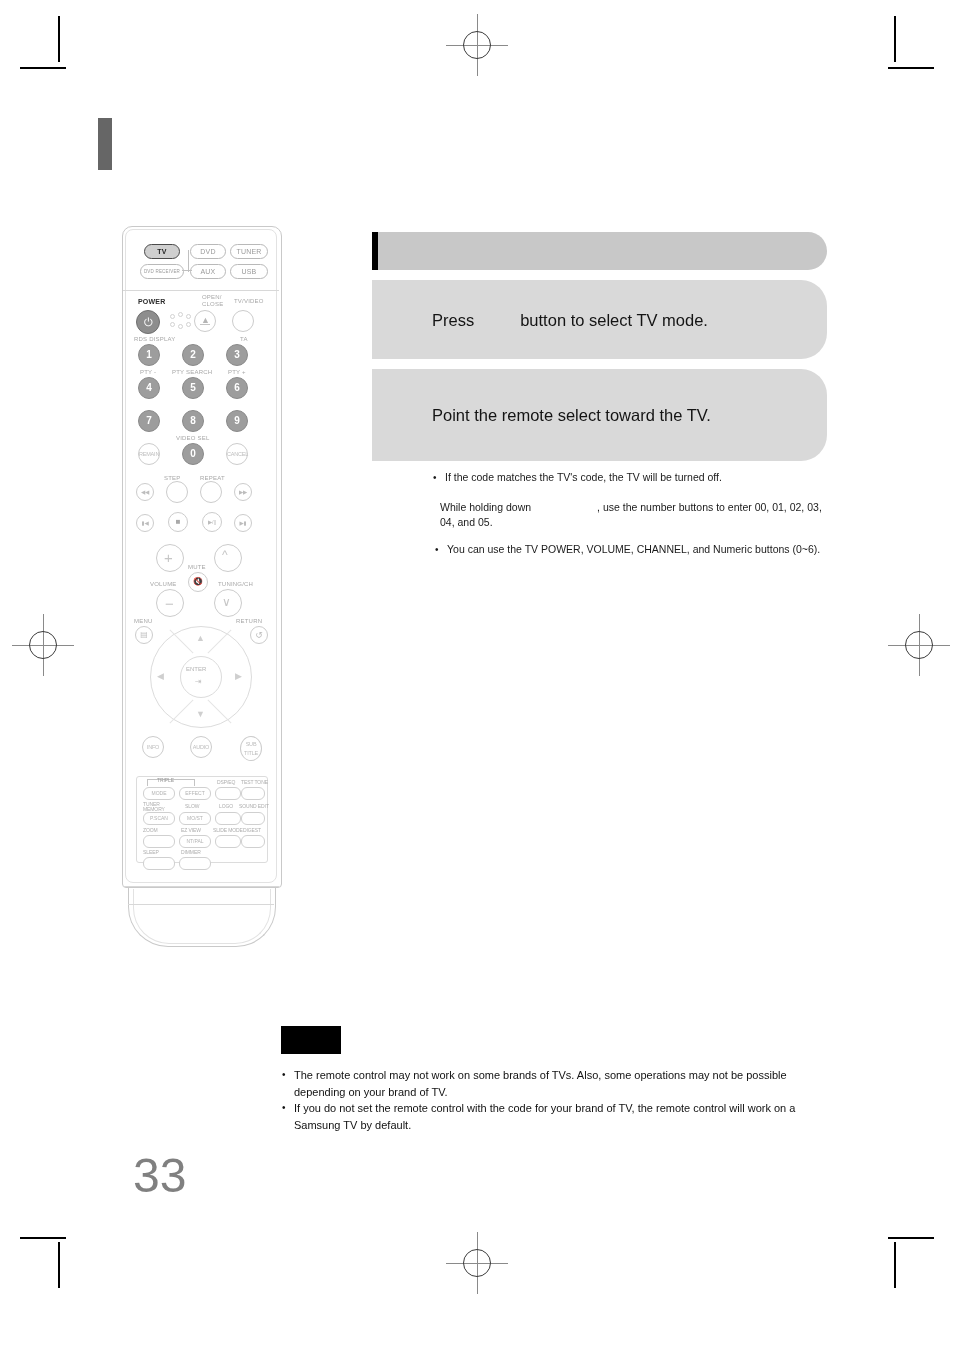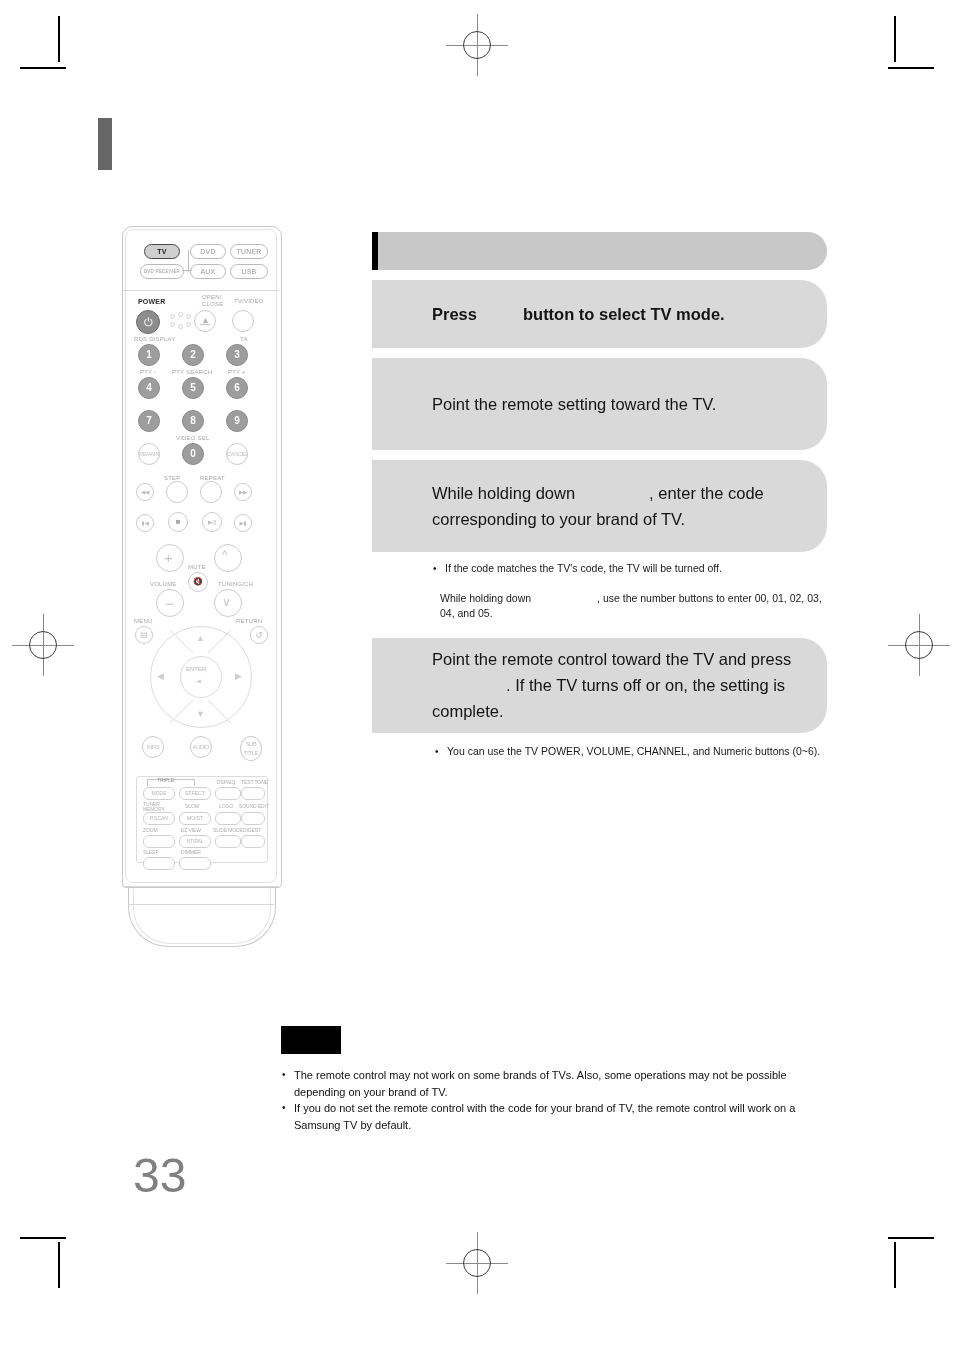--- a/index.html
+++ b/index.html
@@ -279,52 +279,42 @@
   <div class="rc-line" style="top:678px;width:146px;left:6px;"></div>
 </div>
 
 <div id="content">
 
   <div class="title-bar">
     <div class="tick"></div>
     <div class="ttxt"></div>
   </div>
 
-  <div class="step" style="height:68px;font-weight:bold;">
+  <div class="step" style="height:79px;">
     <div class="stxt">
       <span>Press</span><span class="gap" style="width:46px;"></span><span>button to select TV mode.</span>
     </div>
   </div>
 
 
   <div class="step" style="height:92px;">
     <div class="stxt">
-      <span>Point the remote setting toward the TV.</span>
+      <span>Point the remote select toward the TV.</span>
     </div>
   </div>
 
-  <div class="step" style="height:92px;padding-right:25px;">
-    <div class="stxt">
-      <span>While holding down</span><span class="gap" style="width:74px;"></span><span>, enter the code corresponding to your brand of TV.</span>
-    </div>
-  </div>
 
   <div class="notes">
     <div class="note">If the code matches the TV's code, the TV will be turned off.</div>
   </div>
 
   <div class="plain">
     <span>While holding down</span><span class="gap" style="width:66px;"></span><span>, use the number buttons to enter 00, 01, 02, 03, 04, and 05.</span>
   </div>
 
-  <div class="step" style="height:95px;margin-top:16px;padding-right:22px;">
-    <div class="stxt">
-      <span>Point the remote control toward the TV and press</span><span class="gap" style="width:74px;"></span><span>. If the TV turns off or on, the setting is complete.</span>
-    </div>
-  </div>
 
   <div class="notes" style="margin-left:62px;margin-top:11px;">
     <div class="note">You can use the TV POWER, VOLUME, CHANNEL, and Numeric buttons (0~6).</div>
   </div>
 </div>
 
 <div id="bottom">
   <div class="noteflag"></div>
   <div class="bnotes">
     <div class="bnote">The remote control may not work on some brands of TVs. Also, some operations may not be possible depending on your brand of TV.</div>

